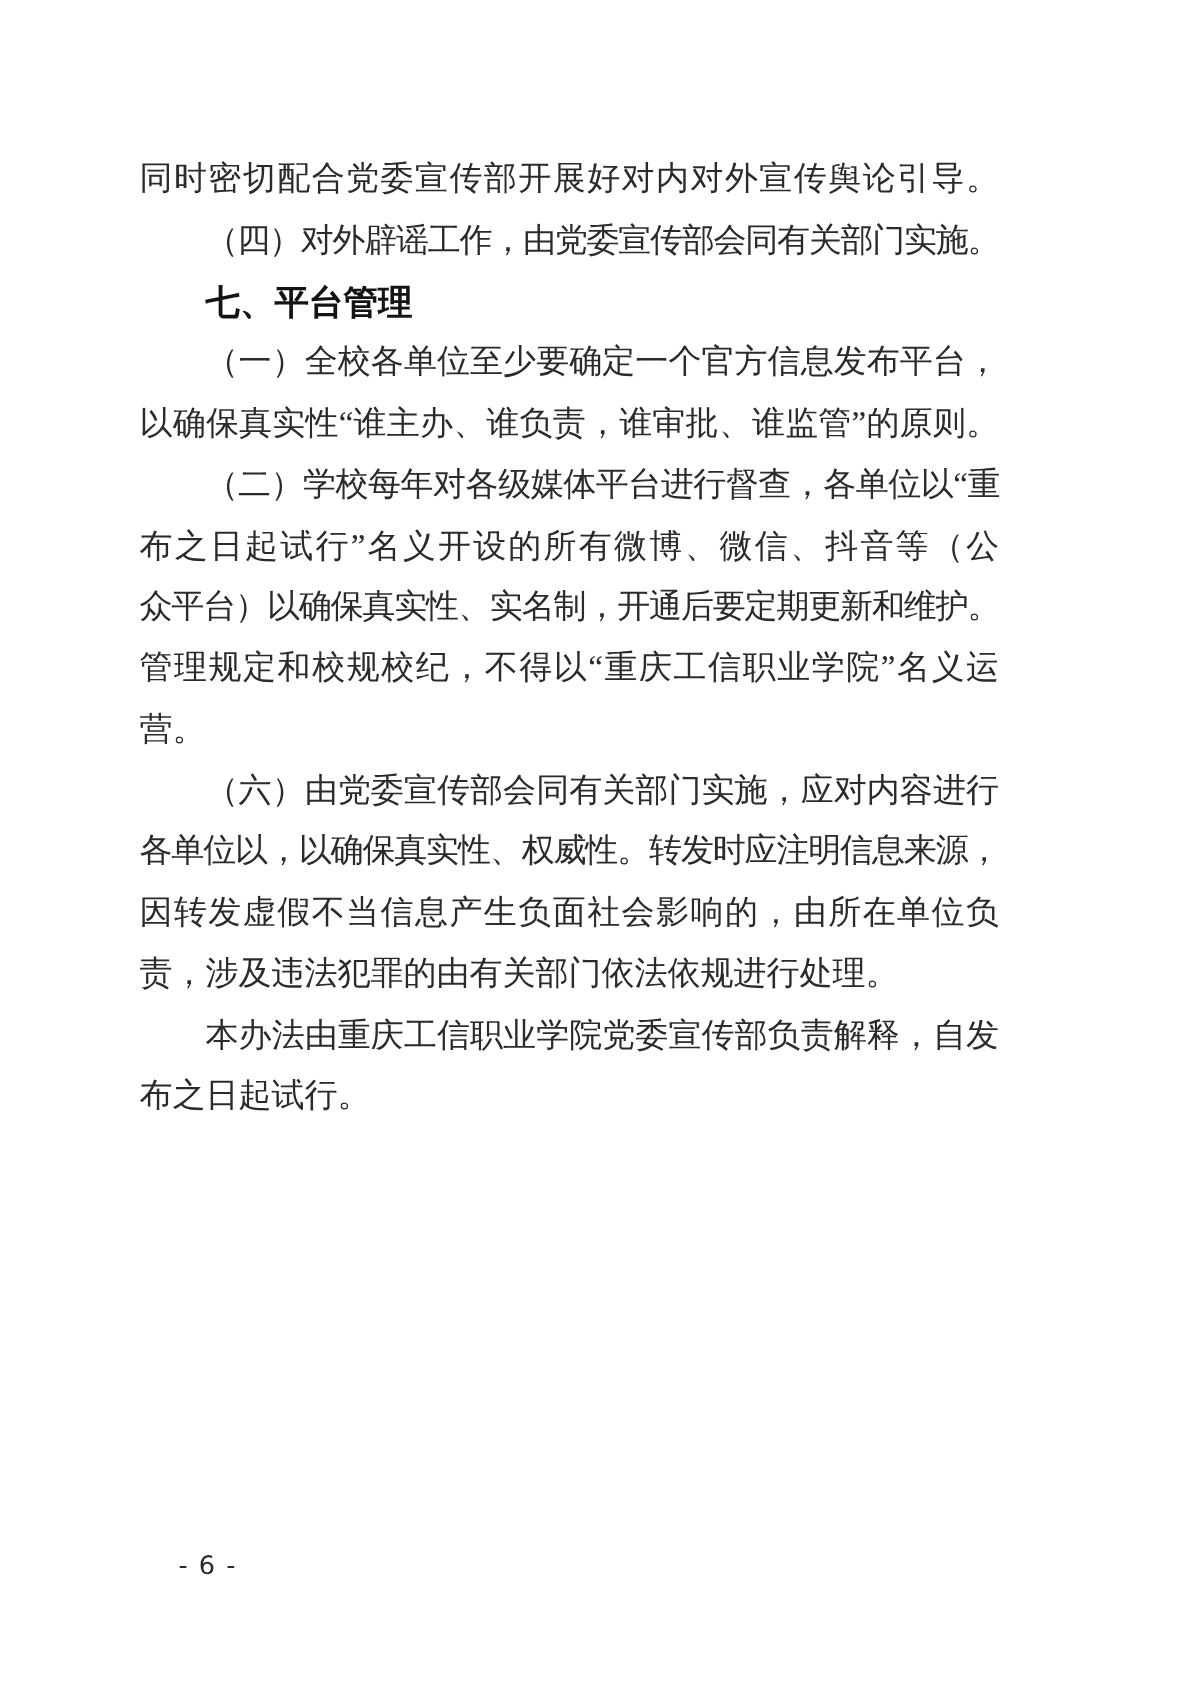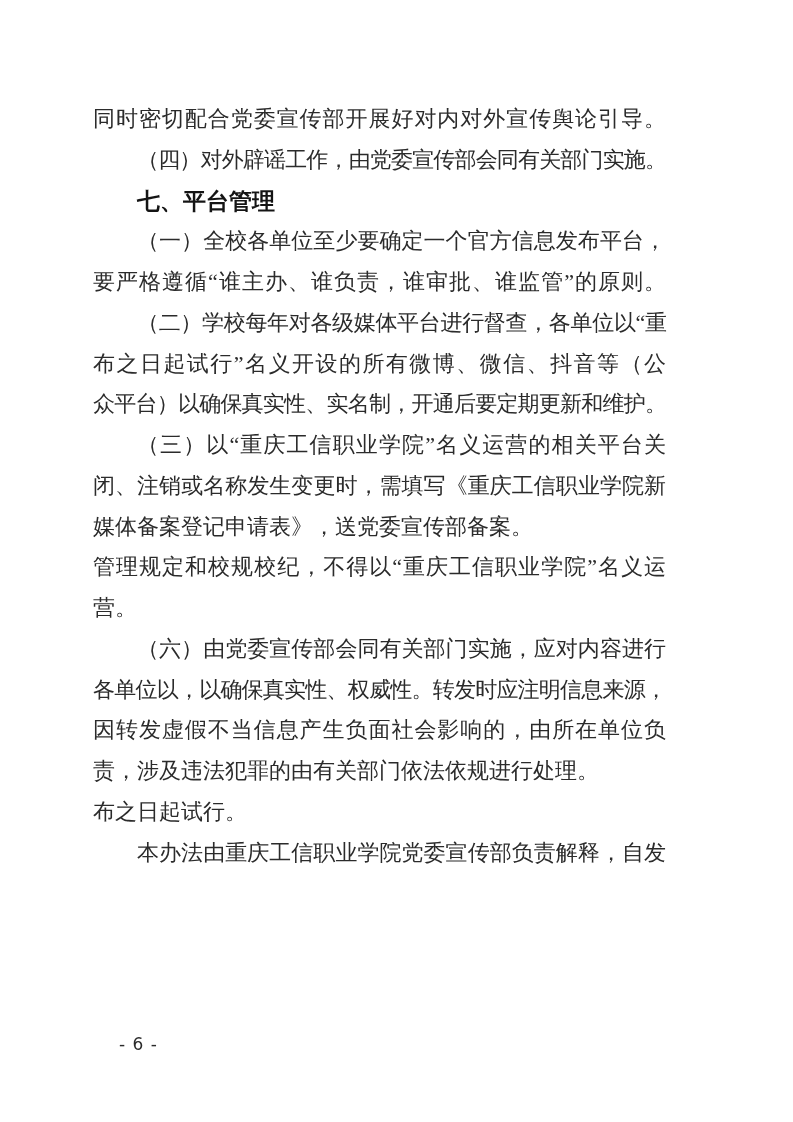--- a/index.html
+++ b/index.html
@@ -75,50 +75,45 @@
     <div>
       <div class="line fill indent tight">（四）对外辟谣工作，由党委宣传部会同有关部门实施。</div>
     </div>
 
     <div>
       <div class="line heading indent">七、平台管理</div>
     </div>
 
     <div>
       <div class="line fill indent">（一）全校各单位至少要确定一个官方信息发布平台，</div>
-      <div class="line fill">要严格遵循“谁主办、谁负责，谁审批、谁监管”的原则。</div>
+      <div class="line fill">以确保真实性“谁主办、谁负责，谁审批、谁监管”的原则。</div>
     </div>
 
     <div>
       <div class="line fill indent tight">（二）学校每年对各级媒体平台进行督查，各单位以“重</div>
       <div class="line fill">布之日起试行”名义开设的所有微博、微信、抖音等（公</div>
       <div class="line fill tight">众平台）以确保真实性、实名制，开通后要定期更新和维护。</div>
     </div>
 
-    <div>
-      <div class="line fill indent">（三）以“重庆工信职业学院”名义运营的相关平台关</div>
-      <div class="line fill">闭、注销或名称发生变更时，需填写《重庆工信职业学院新</div>
-      <div class="line">媒体备案登记申请表》，送党委宣传部备案。</div>
-    </div>
 
 
     <div>
       <div class="line fill">管理规定和校规校纪，不得以“重庆工信职业学院”名义运</div>
       <div class="line">营。</div>
     </div>
 
     <div>
       <div class="line fill indent">（六）由党委宣传部会同有关部门实施，应对内容进行</div>
       <div class="line fill tight">各单位以，以确保真实性、权威性。转发时应注明信息来源，</div>
       <div class="line fill">因转发虚假不当信息产生负面社会影响的，由所在单位负</div>
       <div class="line">责，涉及违法犯罪的由有关部门依法依规进行处理。</div>
     </div>
 
     <div>
+      <div class="line fill indent">本办法由重庆工信职业学院党委宣传部负责解释，自发</div>
       <div class="line">布之日起试行。</div>
-      <div class="line fill indent">本办法由重庆工信职业学院党委宣传部负责解释，自发</div>
     </div>
 
   </div>
 
   <div class="page-number">- 6 -</div>
 
 </div>
 
 </body></html>

